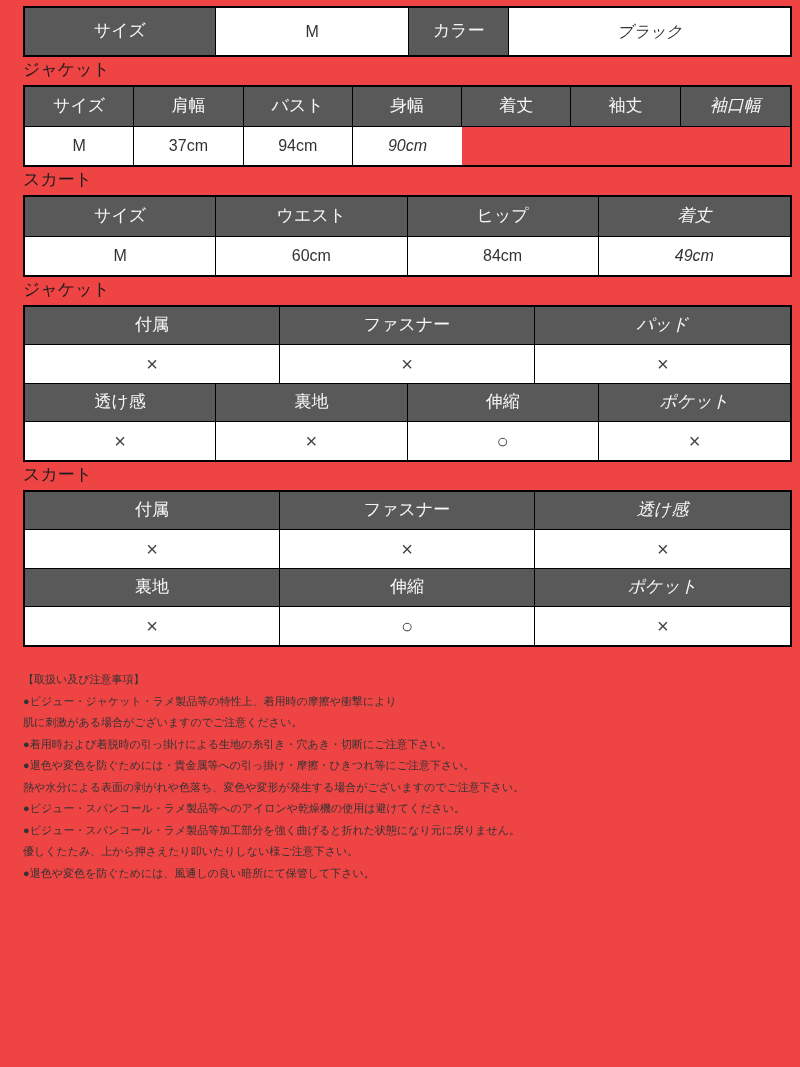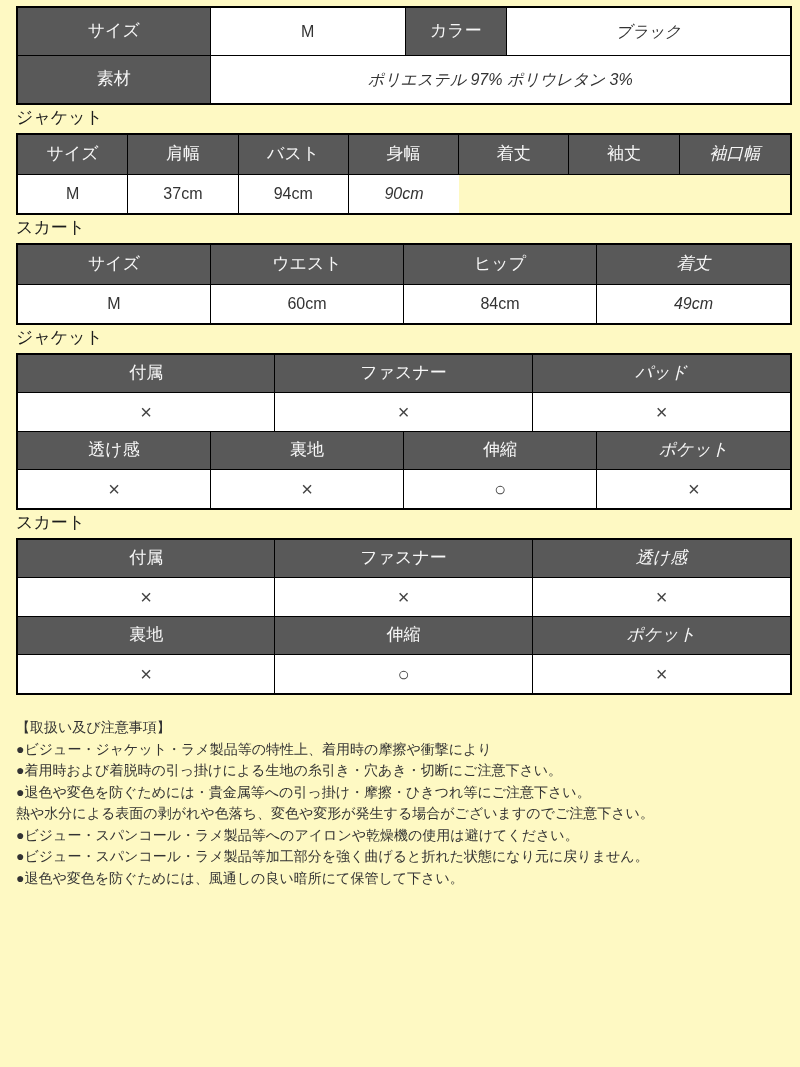--- a/index.html
+++ b/index.html
@@ -6,23 +6,23 @@
     margin: 0;
     padding: 0;
     background: #ffffff;
     font-family: "Liberation Sans", "DejaVu Sans", sans-serif;
     color: #333333;
   }
   .page {
     width: 800px;
     height: 1067px;
     box-sizing: border-box;
-    padding: 6px 8px 0 16px;
+    padding: 6px 8px 0 23px;
     overflow: hidden;
-    background: #fef9c3;
+    background: #ef4444;
   }
   .tbl {
     border: 2px solid #000000;
     box-sizing: border-box;
   }
   .trow {
     display: grid;
     border-bottom: 1px solid #000000;
   }
   .trow:last-child { border-bottom: none; }
@@ -58,41 +58,37 @@
   .fh { height: 37px; }
   .fv { height: 38px; }
   .section-label {
     font-size: 17px;
     color: #1c1c1c;
     margin: 3px 0 5px 0;
     line-height: 20px;
   }
   .notes {
     margin-top: 22px;
-    font-size: 14px;
+    font-size: 11px;
     line-height: 21.5px;
     color: #333333;
   }
   .notes .line { white-space: nowrap; overflow: hidden; }
 </style>
 </head>
 <body>
 
 <div class="page">
 
   <div class="tbl">
     <div class="trow spec-r1">
       <div class="cell hcell">サイズ</div>
       <div class="cell">M</div>
       <div class="cell hcell">カラー</div>
       <div class="cell">ブラック</div>
-    </div>
-    <div class="trow spec-r2">
-      <div class="cell hcell">素材</div>
-      <div class="cell">ポリエステル 97% ポリウレタン 3%</div>
     </div>
   </div>
 
   <div class="section-label">ジャケット</div>
   <div class="tbl">
     <div class="trow cols7 mh">
       <div class="cell hcell">サイズ</div>
       <div class="cell hcell">肩幅</div>
       <div class="cell hcell">バスト</div>
       <div class="cell hcell">身幅</div>
@@ -170,21 +166,23 @@
     <div class="trow cols3 fv">
       <div class="cell sym">×</div>
       <div class="cell sym">○</div>
       <div class="cell sym">×</div>
     </div>
   </div>
 
   <div class="notes">
     <div class="line">【取扱い及び注意事項】</div>
     <div class="line">●ビジュー・ジャケット・ラメ製品等の特性上、着用時の摩擦や衝撃により</div>
+    <div class="line">肌に刺激がある場合がございますのでご注意ください。</div>
     <div class="line">●着用時および着脱時の引っ掛けによる生地の糸引き・穴あき・切断にご注意下さい。</div>
     <div class="line">●退色や変色を防ぐためには・貴金属等への引っ掛け・摩擦・ひきつれ等にご注意下さい。</div>
     <div class="line">熱や水分による表面の剥がれや色落ち、変色や変形が発生する場合がございますのでご注意下さい。</div>
     <div class="line">●ビジュー・スパンコール・ラメ製品等へのアイロンや乾燥機の使用は避けてください。</div>
     <div class="line">●ビジュー・スパンコール・ラメ製品等加工部分を強く曲げると折れた状態になり元に戻りません。</div>
+    <div class="line">優しくたたみ、上から押さえたり叩いたりしない様ご注意下さい。</div>
     <div class="line">●退色や変色を防ぐためには、風通しの良い暗所にて保管して下さい。</div>
   </div>
 
 </div>
 
 </body></html>

